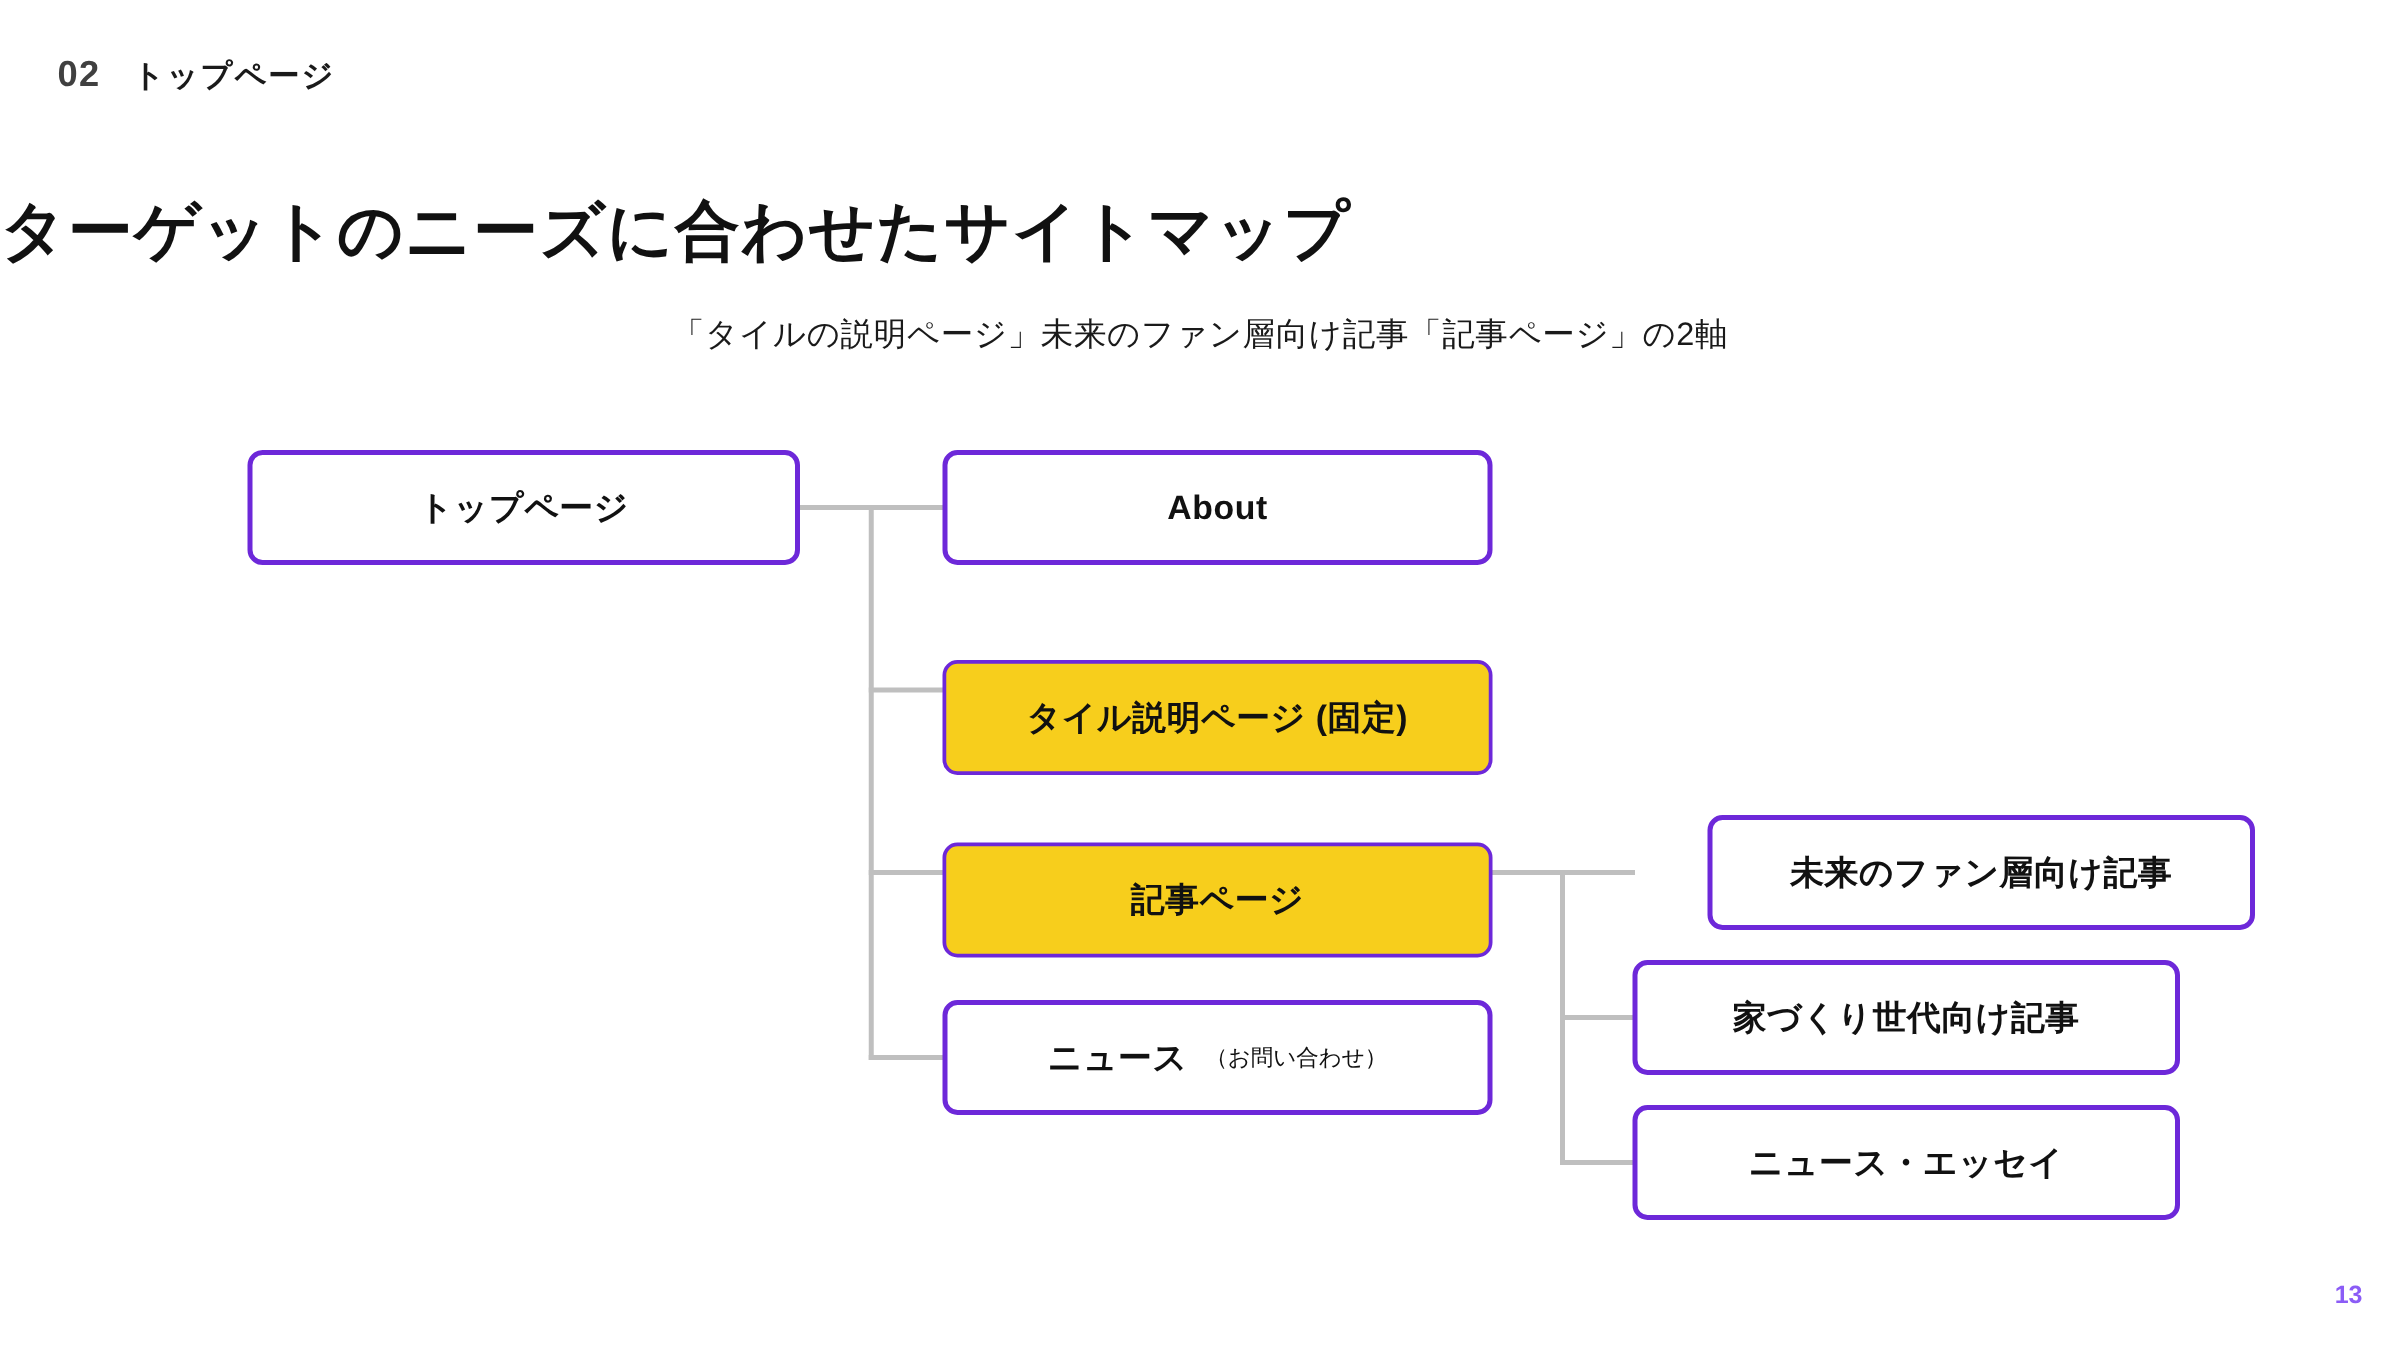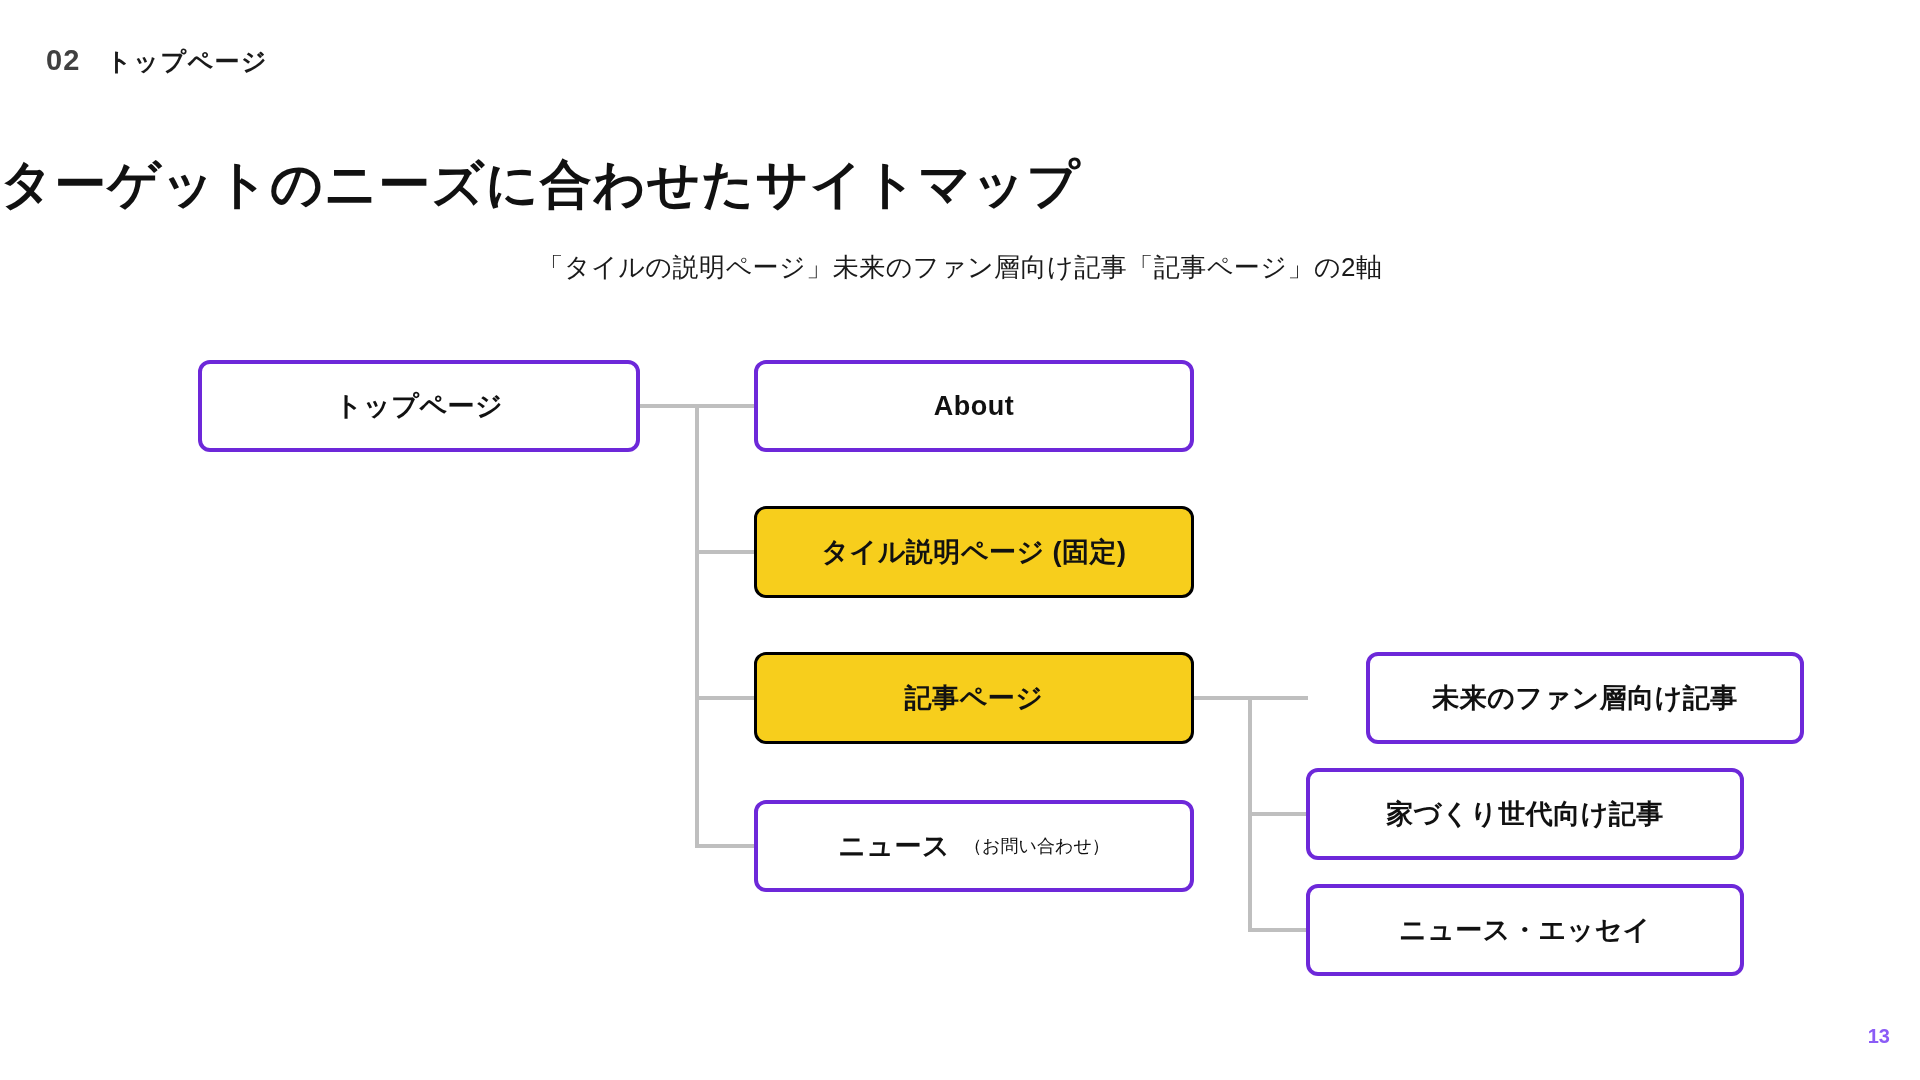--- a/index.html
+++ b/index.html
@@ -89,21 +89,22 @@
     font-weight: bold;
     letter-spacing: 0.5px;
     color: #111111;
   }
   .node.outline {
     background: #ffffff;
     border: 4px solid #6d28d9;
   }
   .node.filled {
     background: #F7CE1C;
-    border: 3px solid #000000;
+    border: 3px solid #6d28d9;
+    margin-top: 22px;
   }
   .node-label {
     font-size: 27px;
     font-weight: bold;
   }
   .node-sublabel {
     font-size: 18px;
     font-weight: normal;
     margin-left: 14px;
     letter-spacing: 0;

